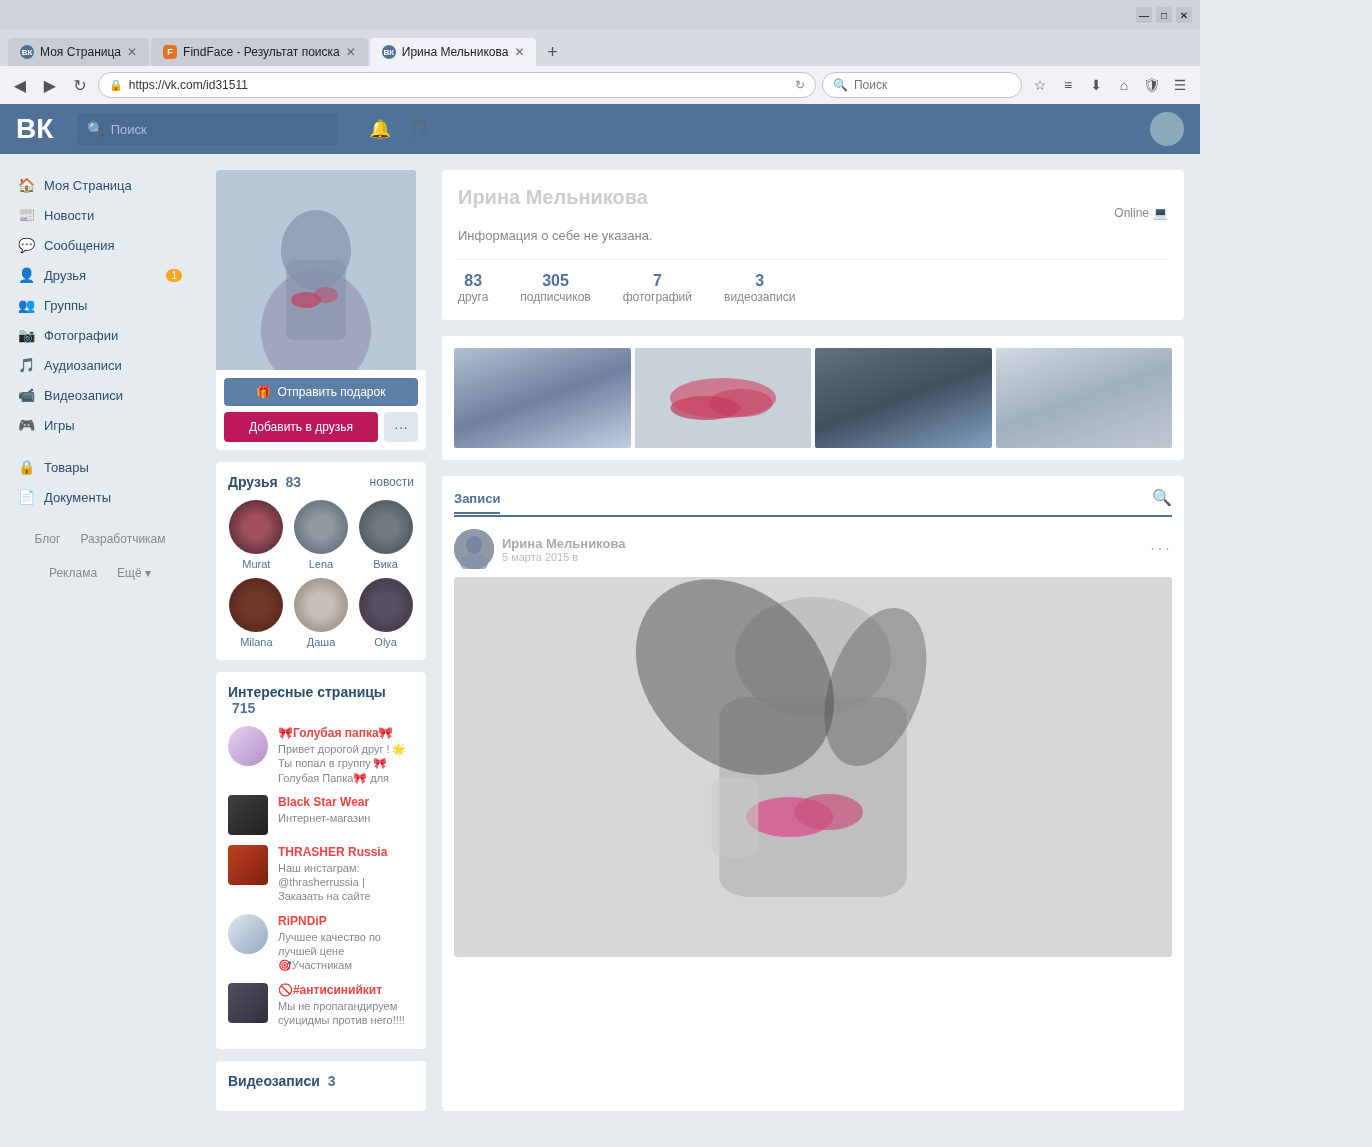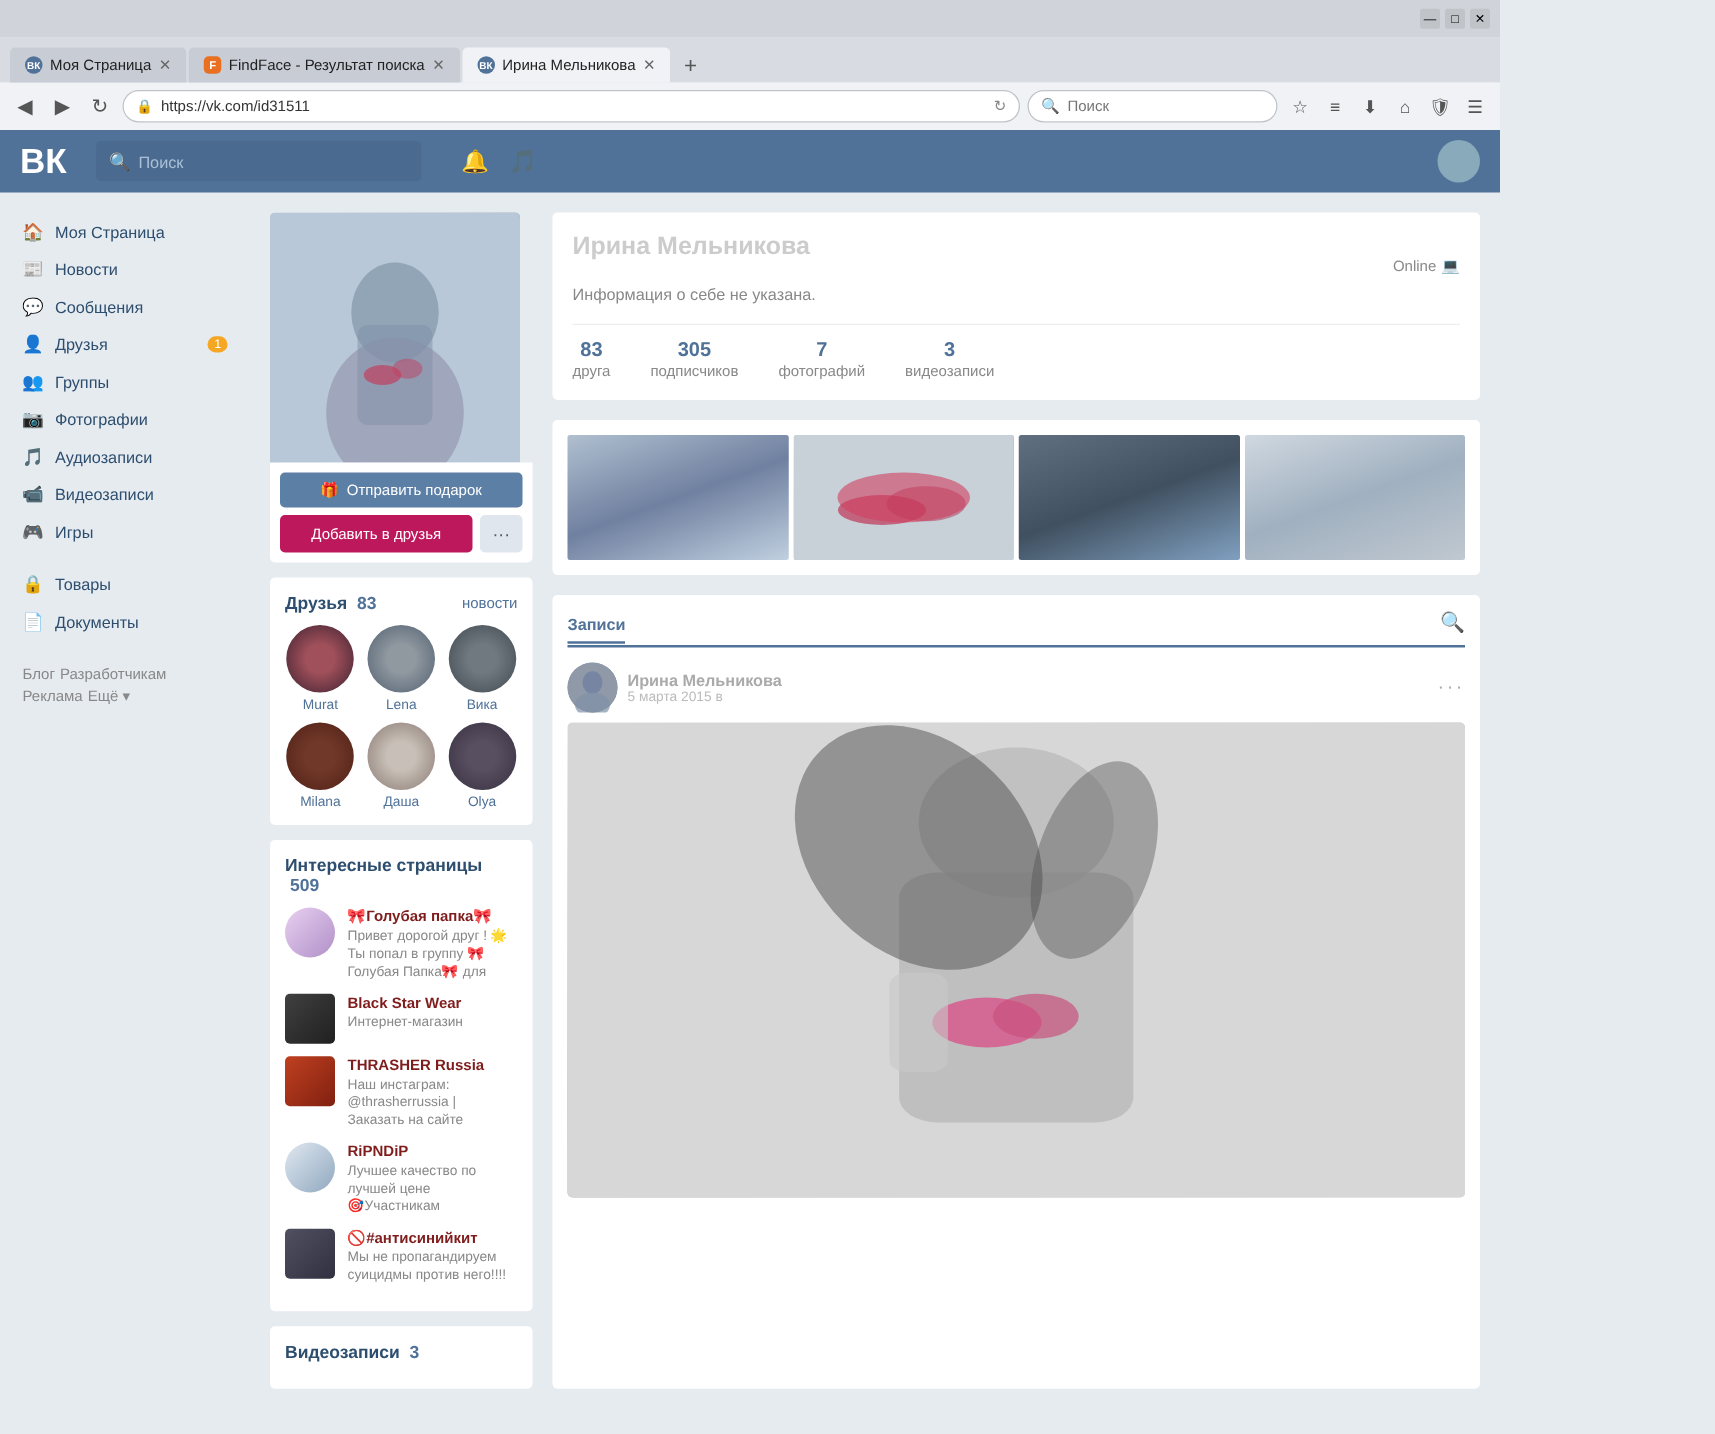--- a/index.html
+++ b/index.html
@@ -37,21 +37,21 @@
     .vk-avatar-small { width: 34px; height: 34px; border-radius: 50%; background: #8ab; }
 
     .vk-body { display: flex; flex: 1; }
 
     
     .vk-sidebar { width: 200px; padding: 16px 8px; flex-shrink: 0; }
     .sidebar-item { display: flex; align-items: center; gap: 8px; padding: 6px 10px; color: #2d4e6e; font-size: 13px; cursor: pointer; border-radius: 4px; }
     .sidebar-icon { width: 18px; height: 18px; display: flex; align-items: center; justify-content: center; color: #507299; font-size: 14px; flex-shrink: 0; }
     .sidebar-badge { background: #f5a623; color: white; border-radius: 8px; font-size: 10px; padding: 1px 5px; margin-left: auto; }
     .sidebar-divider { height: 12px; }
-    .sidebar-footer { padding: 8px 10px; font-size: 12px; color: #888; display: flex; flex-wrap: wrap; gap: 4px; }
+    .sidebar-footer { padding: 8px 10px; font-size: 12px; color: #888; display: flex; flex-wrap: wrap; gap: 20px; justify-content: center; }
     .sidebar-footer span { cursor: pointer; }
 
     
     .vk-main { flex: 1; padding: 16px; display: flex; gap: 16px; }
 
     
     .profile-col { width: 210px; flex-shrink: 0; }
     .profile-photo { width: 200px; height: 200px; background: linear-gradient(135deg, #b0c4d8 0%, #8095b0 40%, #c8d8e8 70%, #9ab 100%); border-radius: 4px 4px 0 0; overflow: hidden; position: relative; }
     .profile-photo-inner { width: 100%; height: 100%; background: linear-gradient(160deg, #ccd5e0 0%, #707890 30%, #a8b8c8 60%, #d8e0e8 100%); display: flex; align-items: center; justify-content: center; }
     .profile-actions { background: white; padding: 8px; display: flex; flex-direction: column; gap: 6px; border-radius: 0 0 4px 4px; }
@@ -74,21 +74,21 @@
     .fa3 { background: radial-gradient(circle, #707880 30%, #404850 100%); }
     .fa4 { background: radial-gradient(circle, #703828 30%, #502018 100%); }
     .fa5 { background: radial-gradient(circle, #c8c0b8 30%, #887870 100%); }
     .fa6 { background: radial-gradient(circle, #585060 30%, #383040 100%); }
 
     
     .interesting-block { background: white; border-radius: 4px; padding: 12px; margin-top: 12px; }
     .interesting-item { display: flex; gap: 10px; margin-bottom: 10px; align-items: flex-start; }
     .interesting-avatar { width: 40px; height: 40px; border-radius: 4px; flex-shrink: 0; }
     .interesting-info { flex: 1; }
-    .interesting-name { color: #7f1d1d; font-size: 12px; font-weight: bold; cursor: pointer; }
+    .interesting-name { color: #ef4444; font-size: 12px; font-weight: bold; cursor: pointer; }
     .interesting-desc { color: #888; font-size: 11px; margin-top: 2px; line-height: 1.3; }
     .ia1 { background: linear-gradient(135deg, #e8d0f0 0%, #b090c8 100%); border-radius: 50%; }
     .ia2 { background: linear-gradient(135deg, #404040 0%, #202020 100%); }
     .ia3 { background: linear-gradient(135deg, #c04020 0%, #802010 100%); }
     .ia4 { background: linear-gradient(135deg, #e0e8f0 0%, #90a8c0 100%); }
     .ia5 { background: linear-gradient(135deg, #505060 0%, #303040 100%); }
 
     .video-block { background: white; border-radius: 4px; padding: 12px; margin-top: 12px; }
 
     
@@ -325,21 +325,21 @@
               <div class="friend-avatar fa6"></div>
               <span class="friend-name">Olya</span>
             </div>
           </div>
         </div>
 
         <div class="interesting-block">
           <div class="block-header">
             <span class="block-title">
               <span>Интересные страницы</span>
-              <span style="color:#507299;margin-left:4px;">509</span>
+              <span style="color:#507299;margin-left:4px;">715</span>
             </span>
           </div>
           <div class="interesting-item">
             <div class="interesting-avatar ia1"></div>
             <div class="interesting-info">
               <div class="interesting-name">🎀Голубая папка🎀</div>
               <div class="interesting-desc">Привет дорогой друг ! 🌟<br>Ты попал в группу 🎀<br>Голубая Папка🎀 для</div>
             </div>
           </div>
           <div class="interesting-item">

